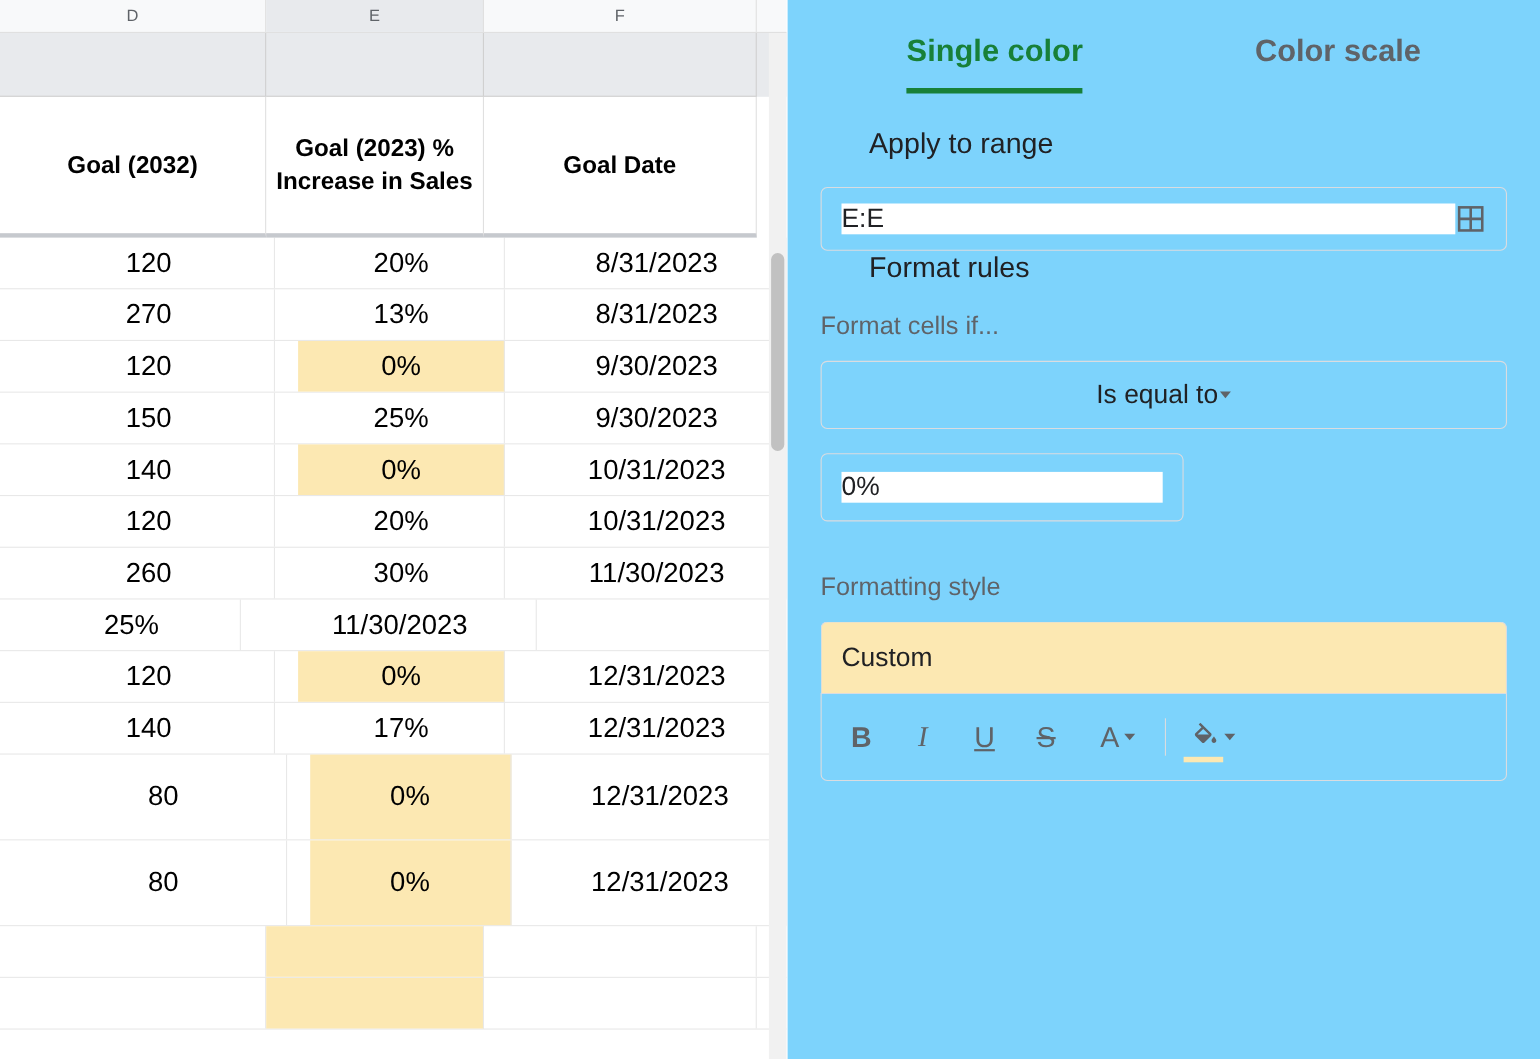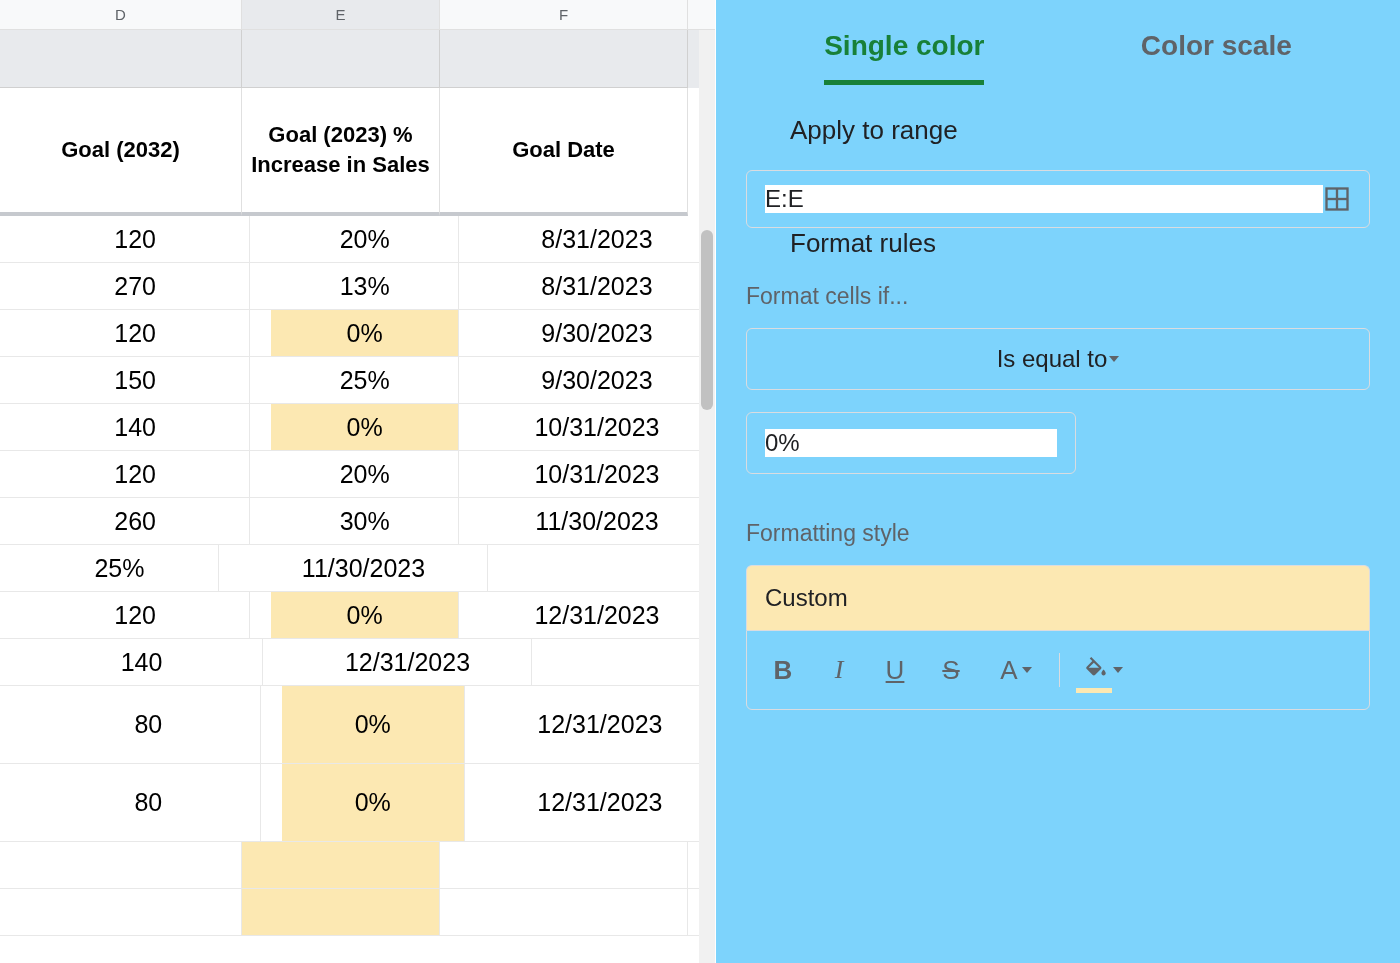--- a/index.html
+++ b/index.html
@@ -315,20 +315,21 @@
         <div class="data-cell col-e">25%</div>
         <div class="data-cell col-f">11/30/2023</div>
       </div>
       <div class="data-row">
         <div class="data-cell col-d">120</div>
         <div class="data-cell col-e highlighted">0%</div>
         <div class="data-cell col-f">12/31/2023</div>
       </div>
       <div class="data-row">
         <div class="data-cell col-d">140</div>
+        <div class="data-cell col-e">17%</div>
         <div class="data-cell col-f">12/31/2023</div>
       </div>
       <div class="data-row tall">
         <div class="data-cell col-d">80</div>
         <div class="data-cell col-e highlighted">0%</div>
         <div class="data-cell col-f">12/31/2023</div>
       </div>
       <div class="data-row tall">
         <div class="data-cell col-d">80</div>
         <div class="data-cell col-e highlighted">0%</div>

